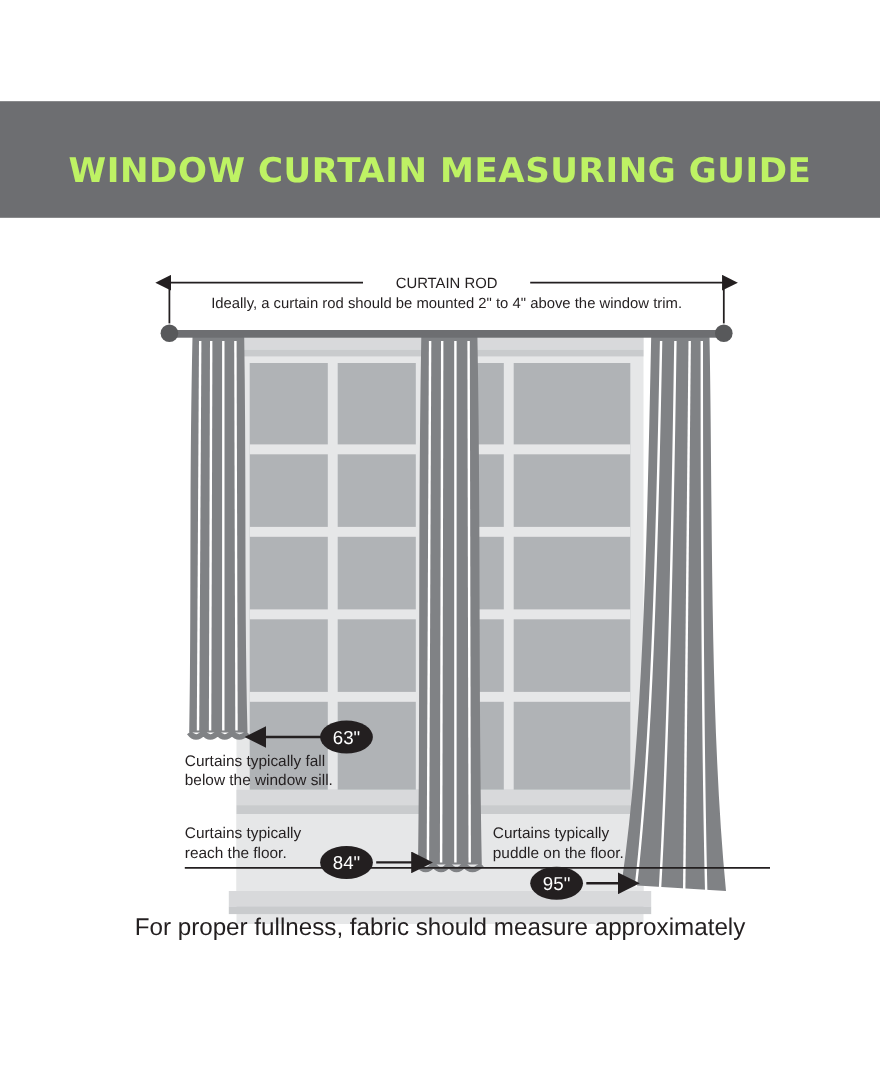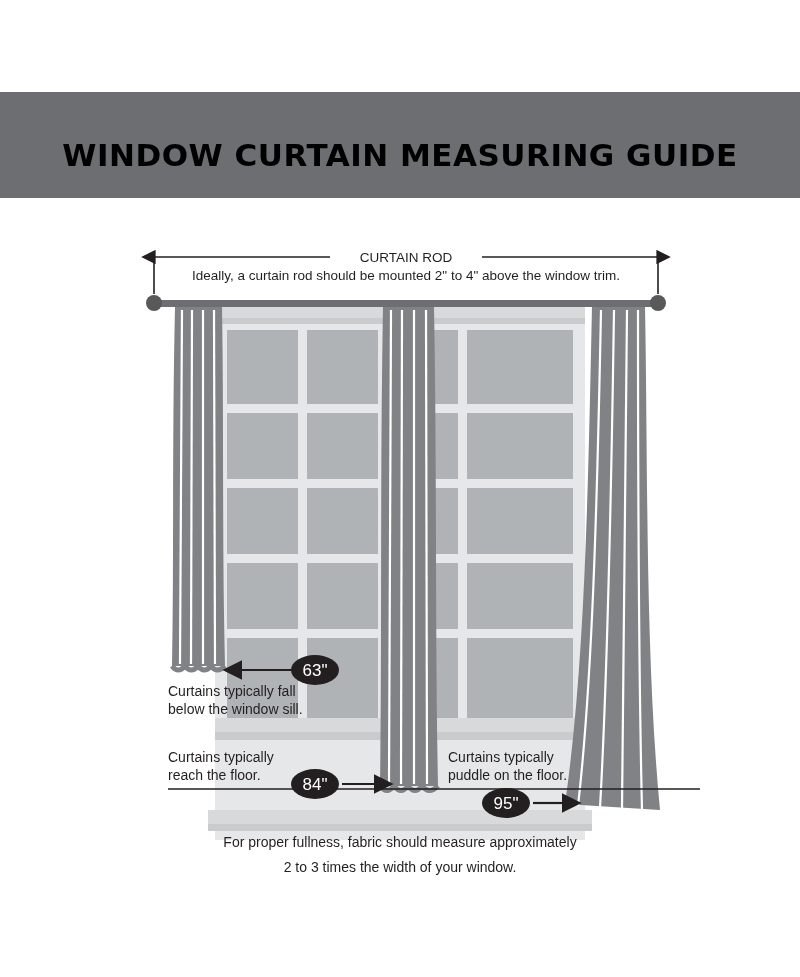--- a/index.html
+++ b/index.html
@@ -29,39 +29,39 @@
     background: #6d6e71;
     display: flex;
     align-items: center;
     justify-content: center;
   }
   .header-title {
     font-family: "DejaVu Sans", sans-serif;
     font-weight: bold;
     font-size: 31px;
     letter-spacing: 0.5px;
-    color: #000000;
+    color: #bef264;
     text-transform: uppercase;
     text-align: center;
     margin-top: 20px;
   }
   .diagram {
     position: absolute;
     left: 0;
     top: 214px;
     width: 800px;
     height: 640px;
   }
   .footer-note {
     position: absolute;
     left: 0;
     top: 830px;
     width: 800px;
     text-align: center;
-    font-size: 14px;
+    font-size: 22px;
     line-height: 25px;
     color: #231f20;
   }
   svg { display: block; }
   .lbl {
     font-family: "Liberation Sans", sans-serif;
     fill: #231f20;
   }
 </style>
 </head>
@@ -174,16 +174,15 @@
         <text x="506" y="595" text-anchor="middle" font-size="17" fill="#ffffff">95"</text>
         <line x1="533" y1="589" x2="564" y2="589" stroke="#231f20" stroke-width="2.2" marker-end="url(#arrR)"></line>
         <text class="lbl" x="448" y="548" font-size="14">Curtains typically</text>
         <text class="lbl" x="448" y="566" font-size="14">puddle on the floor.</text>
       </g>
     </svg>
   </div>
 
   <div class="footer-note">
     <div>For proper fullness, fabric should measure approximately</div>
-    <div>2 to 3 times the width of your window.</div>
   </div>
 
 </div>
 
 </body></html>

